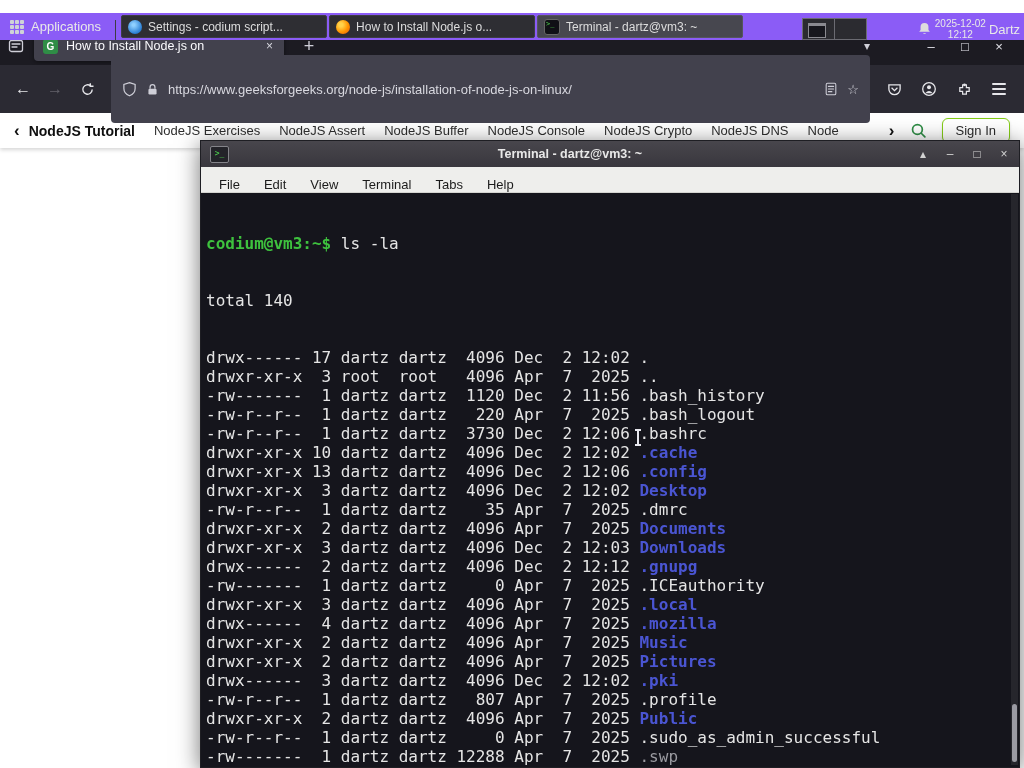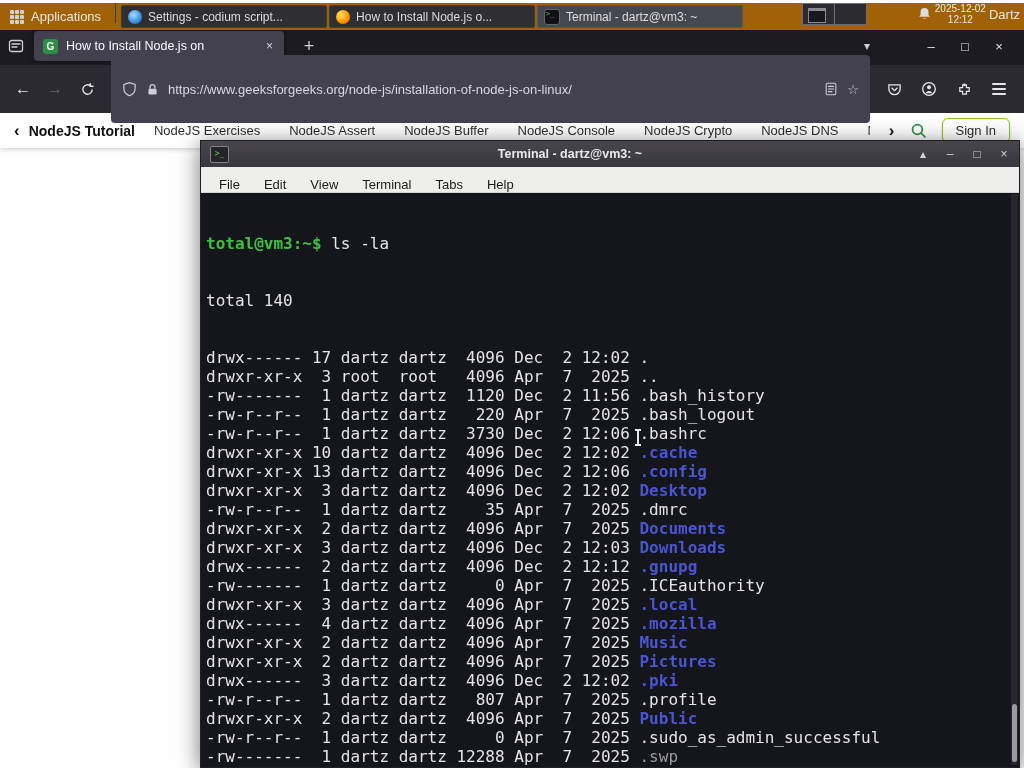--- a/index.html
+++ b/index.html
@@ -1,21 +1,21 @@
 <!DOCTYPE html>
 <html><head>
 <meta charset="utf-8">
 <style>
   html,body{margin:0;padding:0}
   body{width:1024px;height:768px;position:relative;overflow:hidden;
        font-family:"Liberation Sans",sans-serif;background:#fff}
 
   
-  .taskbar{position:absolute;top:3px;left:0;right:0;height:27px;background:#a16207;
-           display:flex;align-items:flex-start;color:#e8e8e8;z-index:60}
+  .taskbar{position:absolute;top:13px;left:0;right:0;height:27px;background:#8b5cf6;
+           display:flex;align-items:flex-end;color:#e8e8e8;z-index:60}
   .apps-btn{display:flex;align-items:center;gap:7px;padding:0 10px;height:100%;font-size:13px;cursor:default}
   .grid-icon{width:14px;height:14px;display:grid;grid-template-columns:repeat(3,1fr);gap:1px}
   .grid-icon i{background:#cfd2d6;border-radius:1px}
   .tb-sep{width:1px;height:20px;background:#3c3c42;margin:0 4px}
   .task-btns{display:flex;align-items:center;height:100%}
   .task-btn{display:flex;align-items:center;gap:6px;width:192px;height:21px;margin:0 1px;
             padding:0 6px;background:#2e2e33;border:1px solid #3d3d44;border-radius:2px;
             font-size:12px;color:#ddd;overflow:hidden}
   .task-btn.active{background:#47474f;border-color:#55555e}
   .task-btn .label{overflow:hidden;text-overflow:ellipsis;white-space:nowrap}
@@ -62,21 +62,21 @@
   .hamb{display:flex;flex-direction:column;gap:3px;align-items:center;justify-content:center}
   .hamb i{width:14px;height:2px;background:#e6e6ea;border-radius:1px}
   svg.ic{display:block}
 
   
   .sitenav{position:absolute;top:113px;left:0;right:0;height:35px;background:#fff;
            display:flex;align-items:center;gap:19px;padding:0 14px;font-size:13px;color:#333;
            box-shadow:0 2px 4px rgba(0,0,0,.16);z-index:5}
   .sn-title{font-weight:bold;font-size:14px;color:#0f0f0f;display:flex;align-items:center;gap:9px;white-space:nowrap}
   .chev{font-weight:bold;font-size:17px;line-height:1;color:#111}
-  .gfg-items{display:flex;align-items:center;gap:29px;overflow:hidden;white-space:nowrap}
+  .gfg-items{display:flex;align-items:center;gap:19px;overflow:hidden;white-space:nowrap}
   .gfg-item{white-space:nowrap;color:#2f2f2f}
   .sn-right{margin-left:auto;display:flex;align-items:center;gap:15px;flex:0 0 auto}
   .signin{border:1px solid #84cc16;border-radius:6px;padding:4px 13px;font-size:13px;color:#2b2b2b;
           background:#fff;box-shadow:0 1px 3px rgba(0,0,0,.12);white-space:nowrap}
 
   
   .content{position:absolute;top:148px;bottom:0;left:0;right:0;background:#fff;z-index:1}
 
   
   .term{position:absolute;left:200px;top:140px;width:818px;bottom:0;display:flex;flex-direction:column;
@@ -279,21 +279,21 @@
   </div>
   <div class="term-menubar">
       <span>File</span>
       <span>Edit</span>
       <span>View</span>
       <span>Terminal</span>
       <span>Tabs</span>
       <span>Help</span>
     </div>
   <div class="term-screen">
-    <div class="tl"><span class="prompt">total@vm3:~$</span><span class="fg"> ls -la</span></div>
+    <div class="tl"><span class="prompt">codium@vm3:~$</span><span class="fg"> ls -la</span></div>
     <div class="tl fg">total 140</div>
     <div><div class="tl"><span class="fg">drwx------ 17 dartz dartz  4096 Dec  2 12:02 </span><span class="fg">.</span></div><div class="tl"><span class="fg">drwxr-xr-x  3 root  root   4096 Apr  7  2025 </span><span class="fg">..</span></div><div class="tl"><span class="fg">-rw-------  1 dartz dartz  1120 Dec  2 11:56 </span><span class="fg">.bash_history</span></div><div class="tl"><span class="fg">-rw-r--r--  1 dartz dartz   220 Apr  7  2025 </span><span class="fg">.bash_logout</span></div><div class="tl"><span class="fg">-rw-r--r--  1 dartz dartz  3730 Dec  2 12:06 </span><span class="fg">.bashrc</span></div><div class="tl"><span class="fg">drwxr-xr-x 10 dartz dartz  4096 Dec  2 12:02 </span><span class="dir">.cache</span></div><div class="tl"><span class="fg">drwxr-xr-x 13 dartz dartz  4096 Dec  2 12:06 </span><span class="dir">.config</span></div><div class="tl"><span class="fg">drwxr-xr-x  3 dartz dartz  4096 Dec  2 12:02 </span><span class="dir">Desktop</span></div><div class="tl"><span class="fg">-rw-r--r--  1 dartz dartz    35 Apr  7  2025 </span><span class="fg">.dmrc</span></div><div class="tl"><span class="fg">drwxr-xr-x  2 dartz dartz  4096 Apr  7  2025 </span><span class="dir">Documents</span></div><div class="tl"><span class="fg">drwxr-xr-x  3 dartz dartz  4096 Dec  2 12:03 </span><span class="dir">Downloads</span></div><div class="tl"><span class="fg">drwx------  2 dartz dartz  4096 Dec  2 12:12 </span><span class="dir">.gnupg</span></div><div class="tl"><span class="fg">-rw-------  1 dartz dartz     0 Apr  7  2025 </span><span class="fg">.ICEauthority</span></div><div class="tl"><span class="fg">drwxr-xr-x  3 dartz dartz  4096 Apr  7  2025 </span><span class="dir">.local</span></div><div class="tl"><span class="fg">drwx------  4 dartz dartz  4096 Apr  7  2025 </span><span class="dir">.mozilla</span></div><div class="tl"><span class="fg">drwxr-xr-x  2 dartz dartz  4096 Apr  7  2025 </span><span class="dir">Music</span></div><div class="tl"><span class="fg">drwxr-xr-x  2 dartz dartz  4096 Apr  7  2025 </span><span class="dir">Pictures</span></div><div class="tl"><span class="fg">drwx------  3 dartz dartz  4096 Dec  2 12:02 </span><span class="dir">.pki</span></div><div class="tl"><span class="fg">-rw-r--r--  1 dartz dartz   807 Apr  7  2025 </span><span class="fg">.profile</span></div><div class="tl"><span class="fg">drwxr-xr-x  2 dartz dartz  4096 Apr  7  2025 </span><span class="dir">Public</span></div><div class="tl"><span class="fg">-rw-r--r--  1 dartz dartz     0 Apr  7  2025 </span><span class="fg">.sudo_as_admin_successful</span></div><div class="tl"><span class="fg">-rw-------  1 dartz dartz 12288 Apr  7  2025 </span><span class="dim">.swp</span></div><div class="tl"><span class="fg">drwxr-xr-x  2 dartz dartz  4096 Apr  7  2025 </span><span class="dir">Templates</span></div></div>
   </div>
   <div class="term-scrollbar">
     <div class="term-thumb"></div>
   </div>
 </div>
 
 <div class="ibeam"></div>
 

